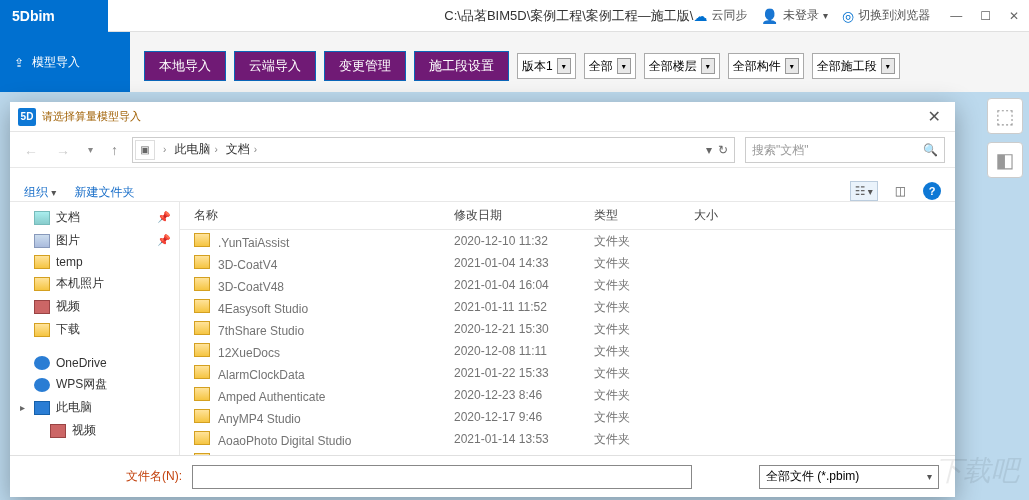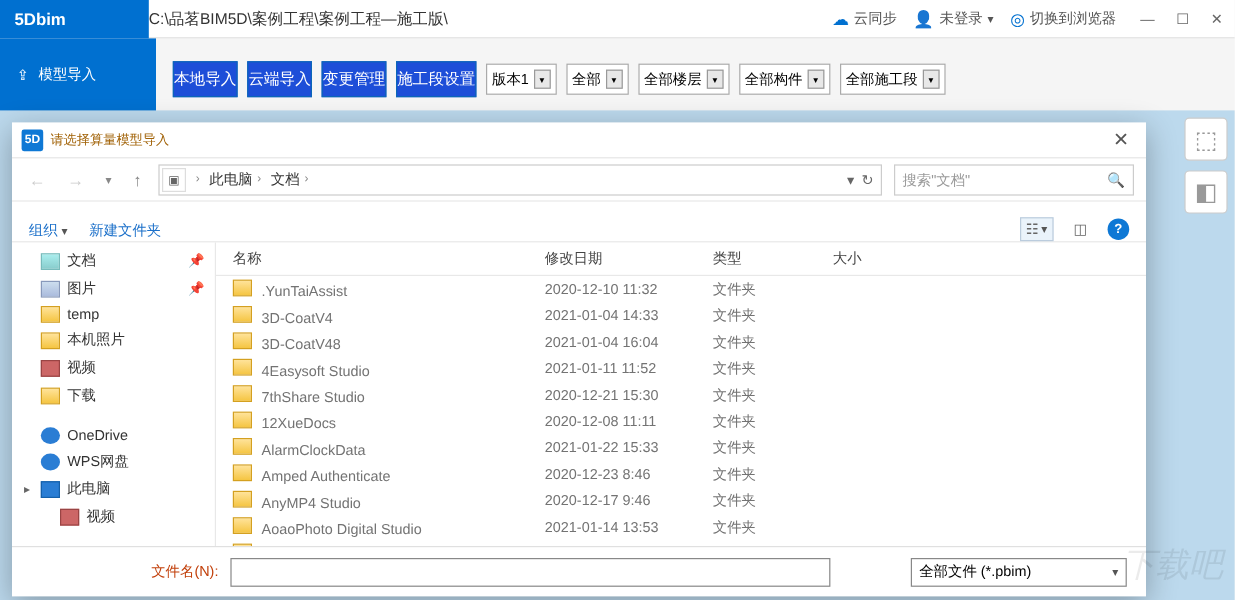--- a/index.html
+++ b/index.html
@@ -1,28 +1,28 @@
 <!DOCTYPE html>
 <html><head>
 <meta charset="utf-8">
 <style>
 *{box-sizing:border-box;margin:0;padding:0;font-family:"Microsoft YaHei","Segoe UI",sans-serif;font-size:12px}
 body{width:1029px;height:500px;background:#f5f5f5;position:relative;overflow:hidden}
 .app-header{height:32px;background:#fff;display:flex;align-items:center;border-bottom:1px solid #e0e0e0}
-.logo{background:#0070d0;color:#fff;font-weight:bold;font-size:14px;width:124px;height:32px;display:flex;align-items:center;padding-left:12px}
-.app-title{flex:1;text-align:left;color:#333;font-size:13px}
+.logo{background:#0070d0;color:#fff;font-weight:bold;font-size:14px;width:108px;height:32px;display:flex;align-items:center;padding-left:12px}
+.app-title{flex:1;text-align:right;color:#333;font-size:13px}
 .header-actions{display:flex;align-items:center;gap:14px;padding-right:10px}
 .ha{display:flex;align-items:center;gap:4px;color:#555;cursor:pointer}
 .ha .ic{color:#0070d0;font-size:14px}
 .dd{font-size:10px;color:#555}
 .win-btns{display:flex;gap:18px;padding:0 10px;color:#666;font-size:14px}
 .sidebar{position:absolute;left:0;top:32px;width:130px;height:70px;background:#0070d0}
 .sb-item{color:#fff;padding:22px 14px;display:flex;align-items:center;gap:8px;font-size:13px}
 .toolbar{position:absolute;left:130px;top:40px;height:52px;display:flex;align-items:center;gap:8px;padding:0 14px}
-.tbtn{background:#1d4ed8;color:#fff;border:1px solid #0b66b8;height:30px;padding:0 0;display:flex;align-items:center;font-size:13px;cursor:pointer}
+.tbtn{background:#701a75;color:#fff;border:1px solid #0b66b8;height:30px;padding:0 14px;display:flex;align-items:center;font-size:13px;cursor:pointer}
 .tsel{height:26px;border:1px solid #aaa;background:#fff;display:flex;align-items:center;padding:0 4px;gap:4px;font-size:12px}
 .tsel .ar{background:#e8e8e8;border:1px solid #999;width:14px;height:16px;display:flex;align-items:center;justify-content:center;font-size:8px}
 .viewport{position:absolute;left:0;top:92px;right:0;bottom:0;background:#bcd9ed}
 .cubes{position:absolute;right:6px;top:6px;display:flex;flex-direction:column;gap:8px}
 .cube{width:36px;height:36px;background:#fff;border:1px solid #ccc;border-radius:4px;display:flex;align-items:center;justify-content:center;color:#999;font-size:20px}
 .dialog{position:absolute;left:10px;top:102px;width:945px;height:395px;background:#fff;box-shadow:0 6px 24px rgba(0,0,0,0.3);display:flex;flex-direction:column}
 .dlg-title{height:30px;display:flex;align-items:center;padding:0 8px;border-bottom:1px solid #e5e5e5}
 .dlg-ic{width:18px;height:18px;background:#0e78d5;color:#fff;font-size:10px;font-weight:bold;display:flex;align-items:center;justify-content:center;border-radius:2px;margin-right:6px}
 .dlg-tt{flex:1;color:#a16207;font-size:11px}
 .dlg-close{color:#555;font-size:16px;cursor:pointer;padding:0 6px}

